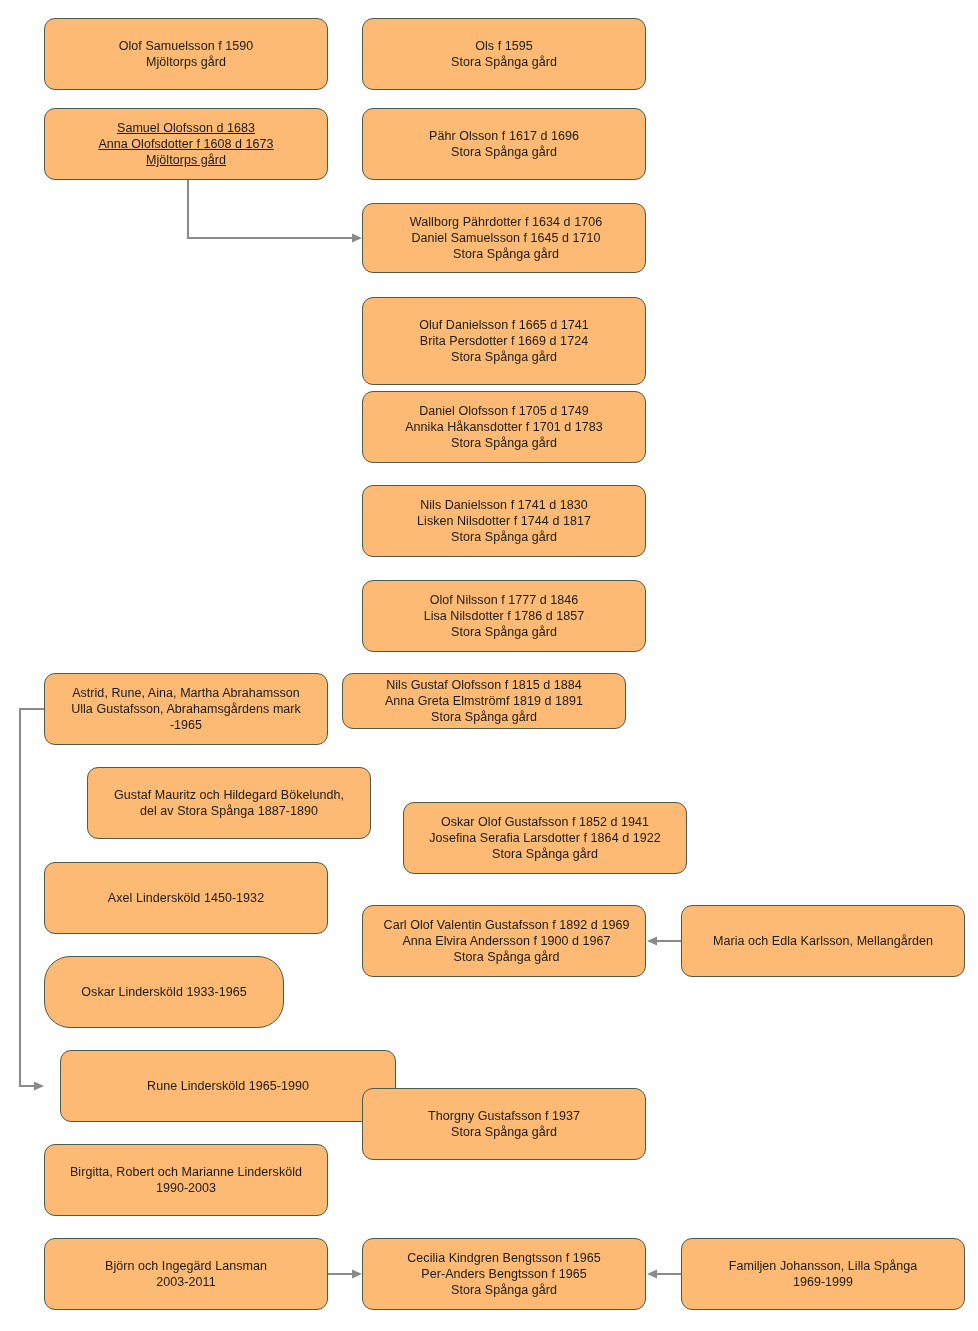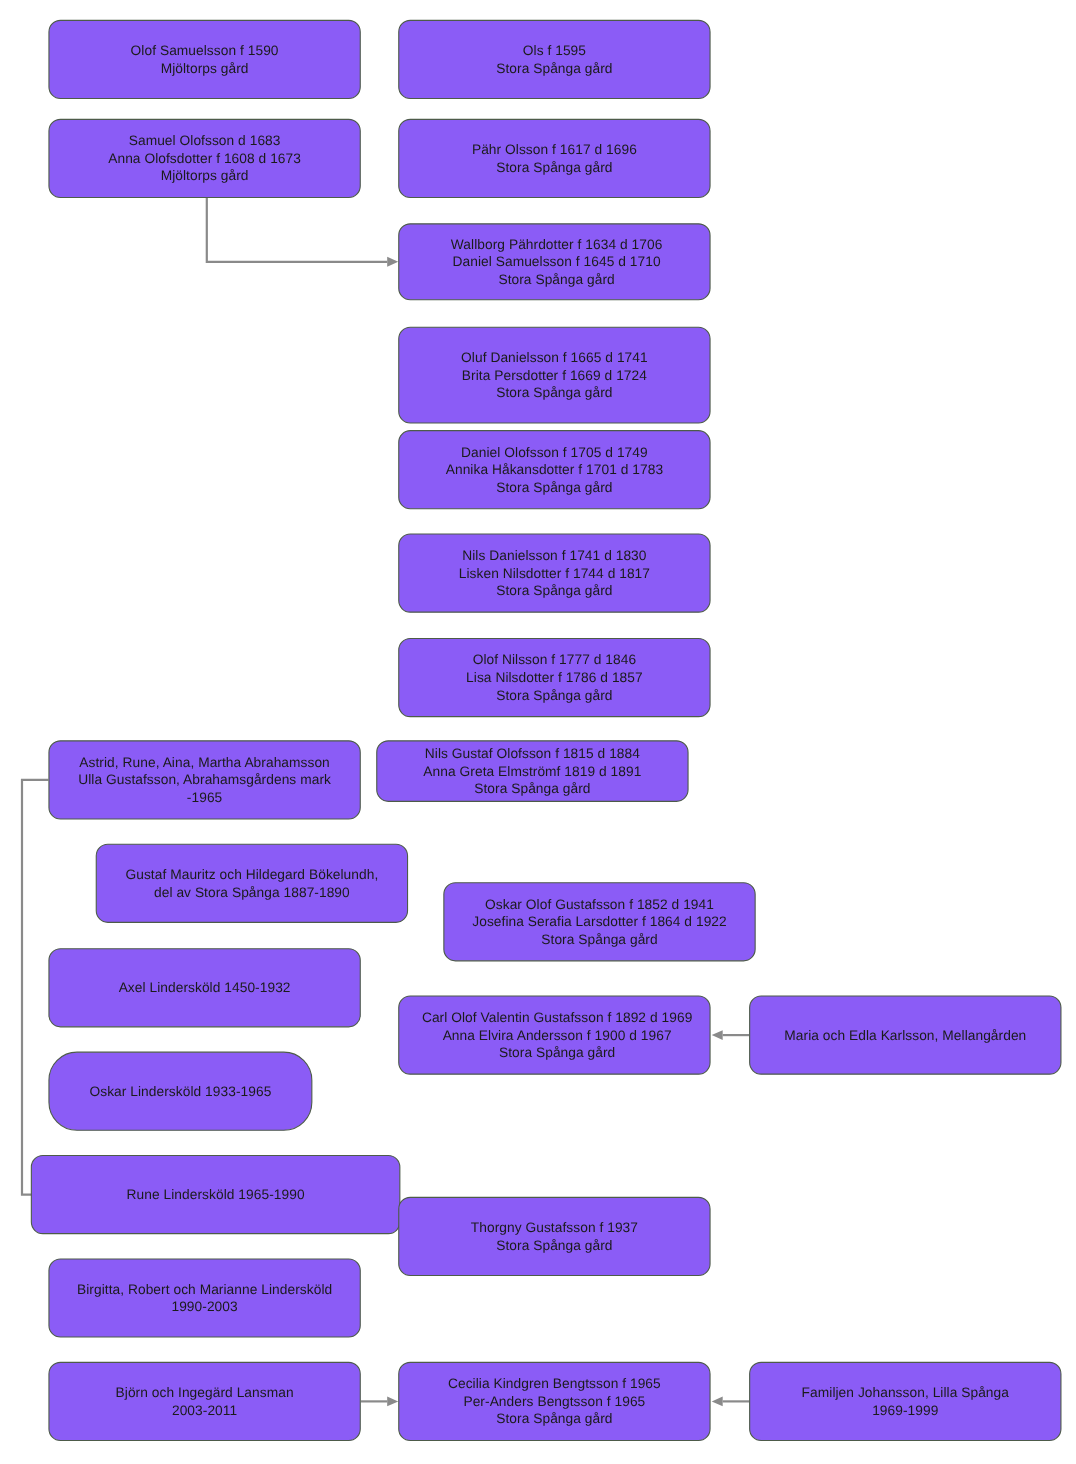--- a/index.html
+++ b/index.html
@@ -13,21 +13,21 @@
   #canvas {
     position: relative;
     width: 978px;
     height: 1331px;
     background: #ffffff;
     overflow: hidden;
   }
   .node {
     position: absolute;
     box-sizing: border-box;
-    background: #8b5cf6;
+    background: #fdba74;
     border: 1px solid #4d5b49;
     border-radius: 11px;
     display: flex;
     align-items: center;
     justify-content: center;
     text-align: center;
     color: #1b1b1b;
     font-size: 12.5px;
     line-height: 1.30;
     padding: 4px 8px;
@@ -79,21 +79,21 @@
       <g>
         <path class="edge-path" d="M 681 1274 L 657 1274"></path>
         <polygon class="edge-head" points="647,1274 657,1269.5 657,1278.5"></polygon>
       </g>
     </svg>
   <div id="node-layer">
       <div class="node" style="left: 44px; top: 18px; width: 284px; height: 72px;">Olof Samuelsson f 1590
 Mjöltorps gård</div>
       <div class="node" style="left: 362px; top: 18px; width: 284px; height: 72px;">Ols f 1595
 Stora Spånga gård</div>
-      <div class="node" style="left: 44px; top: 108px; width: 284px; height: 72px;">Samuel Olofsson d 1683
+      <div class="node" style="left: 44px; top: 108px; width: 284px; height: 72px; text-decoration: underline;">Samuel Olofsson d 1683
 Anna Olofsdotter f 1608 d 1673
 Mjöltorps gård</div>
       <div class="node" style="left: 362px; top: 108px; width: 284px; height: 72px;">Pähr Olsson f 1617 d 1696
 Stora Spånga gård</div>
       <div class="node" style="left: 362px; top: 203px; width: 284px; height: 70px; padding-left: 12px;">Wallborg Pährdotter f 1634 d 1706
 Daniel Samuelsson f 1645 d 1710
 Stora Spånga gård</div>
       <div class="node" style="left: 362px; top: 297px; width: 284px; height: 88px;">Oluf Danielsson f 1665 d 1741
 Brita Persdotter f 1669 d 1724
 Stora Spånga gård</div>
@@ -116,21 +116,21 @@
 del av Stora Spånga 1887-1890</div>
       <div class="node" style="left: 362px; top: 802px; width: 284px; height: 72px; margin-left: 41px;">Oskar Olof Gustafsson f 1852 d 1941
 Josefina Serafia Larsdotter f 1864 d 1922
 Stora Spånga gård</div>
       <div class="node" style="left: 44px; top: 862px; width: 284px; height: 72px;">Axel Lindersköld 1450-1932</div>
       <div class="node" style="left: 362px; top: 905px; width: 284px; height: 72px; padding-left: 13px;">Carl Olof Valentin Gustafsson f 1892 d 1969
 Anna Elvira Andersson f 1900 d 1967
 Stora Spånga gård</div>
       <div class="node" style="left: 681px; top: 905px; width: 284px; height: 72px;">Maria och Edla Karlsson, Mellangården</div>
       <div class="node" style="left: 44px; top: 956px; width: 240px; height: 72px; border-radius: 26px;">Oskar Lindersköld 1933-1965</div>
-      <div class="node" style="left: 28px; top: 1050px; width: 336px; height: 72px;">Rune Lindersköld 1965-1990</div>
+      <div class="node" style="left: 60px; top: 1050px; width: 336px; height: 72px;">Rune Lindersköld 1965-1990</div>
       <div class="node" style="left: 362px; top: 1088px; width: 284px; height: 72px;">Thorgny Gustafsson f 1937
 Stora Spånga gård</div>
       <div class="node" style="left: 44px; top: 1144px; width: 284px; height: 72px;">Birgitta, Robert och Marianne Lindersköld
 1990-2003</div>
       <div class="node" style="left: 44px; top: 1238px; width: 284px; height: 72px;">Björn och Ingegärd Lansman
 2003-2011</div>
       <div class="node" style="left: 362px; top: 1238px; width: 284px; height: 72px;">Cecilia Kindgren Bengtsson f 1965
 Per-Anders Bengtsson f 1965
 Stora Spånga gård</div>
       <div class="node" style="left: 681px; top: 1238px; width: 284px; height: 72px;">Familjen Johansson, Lilla Spånga

